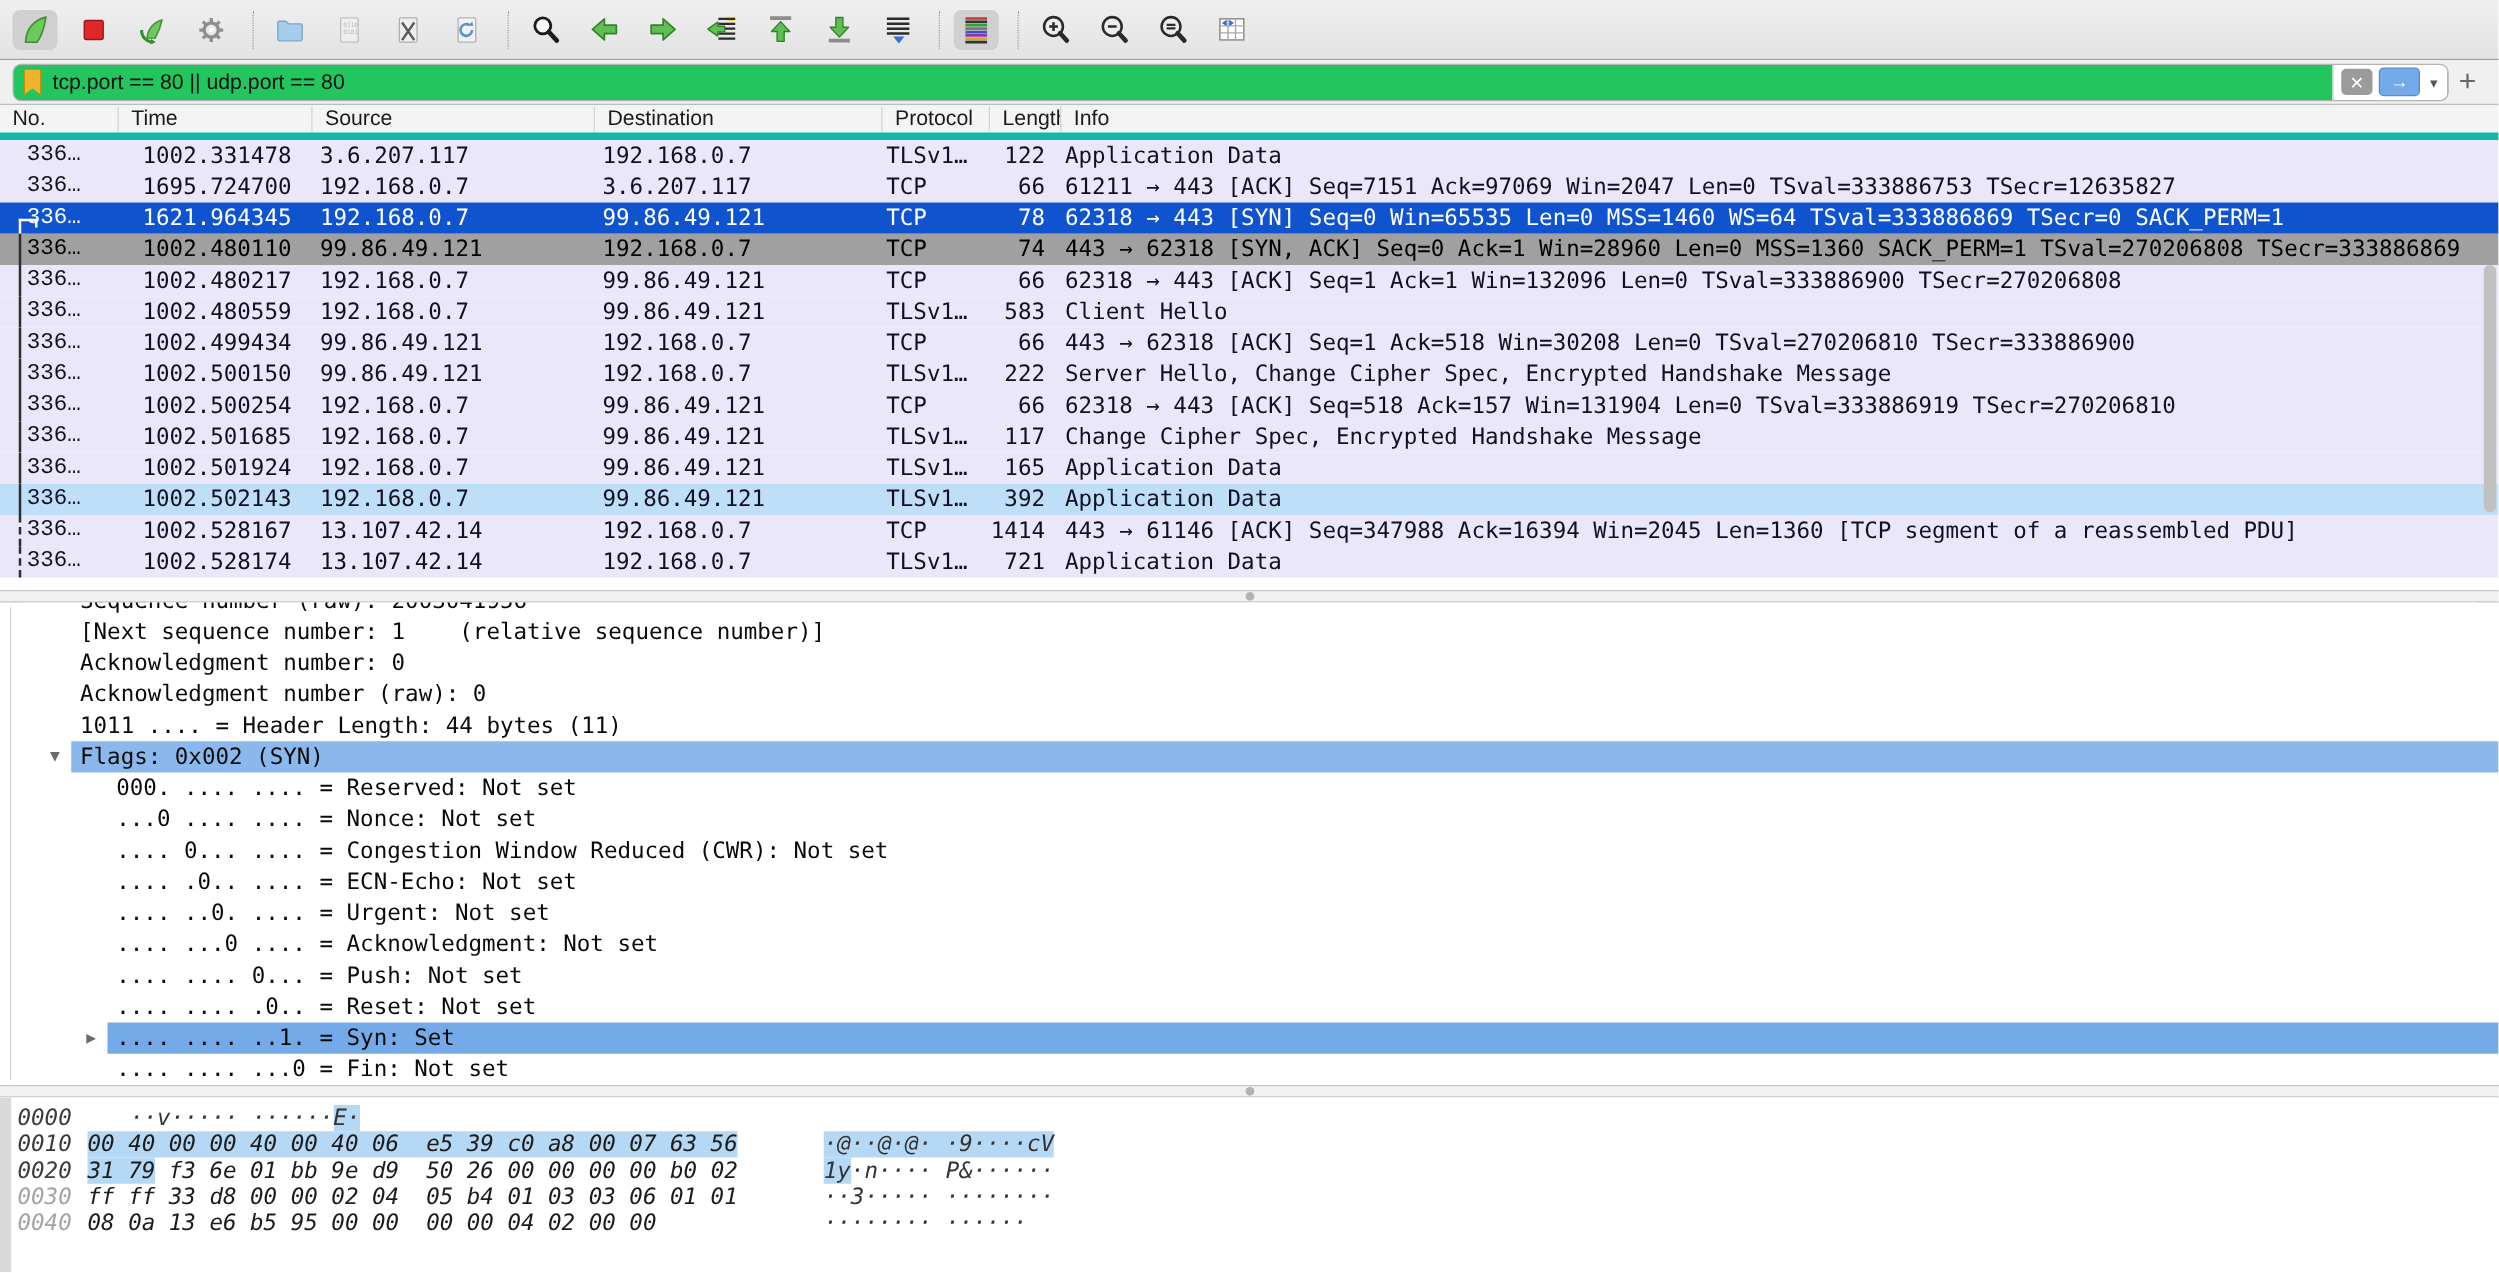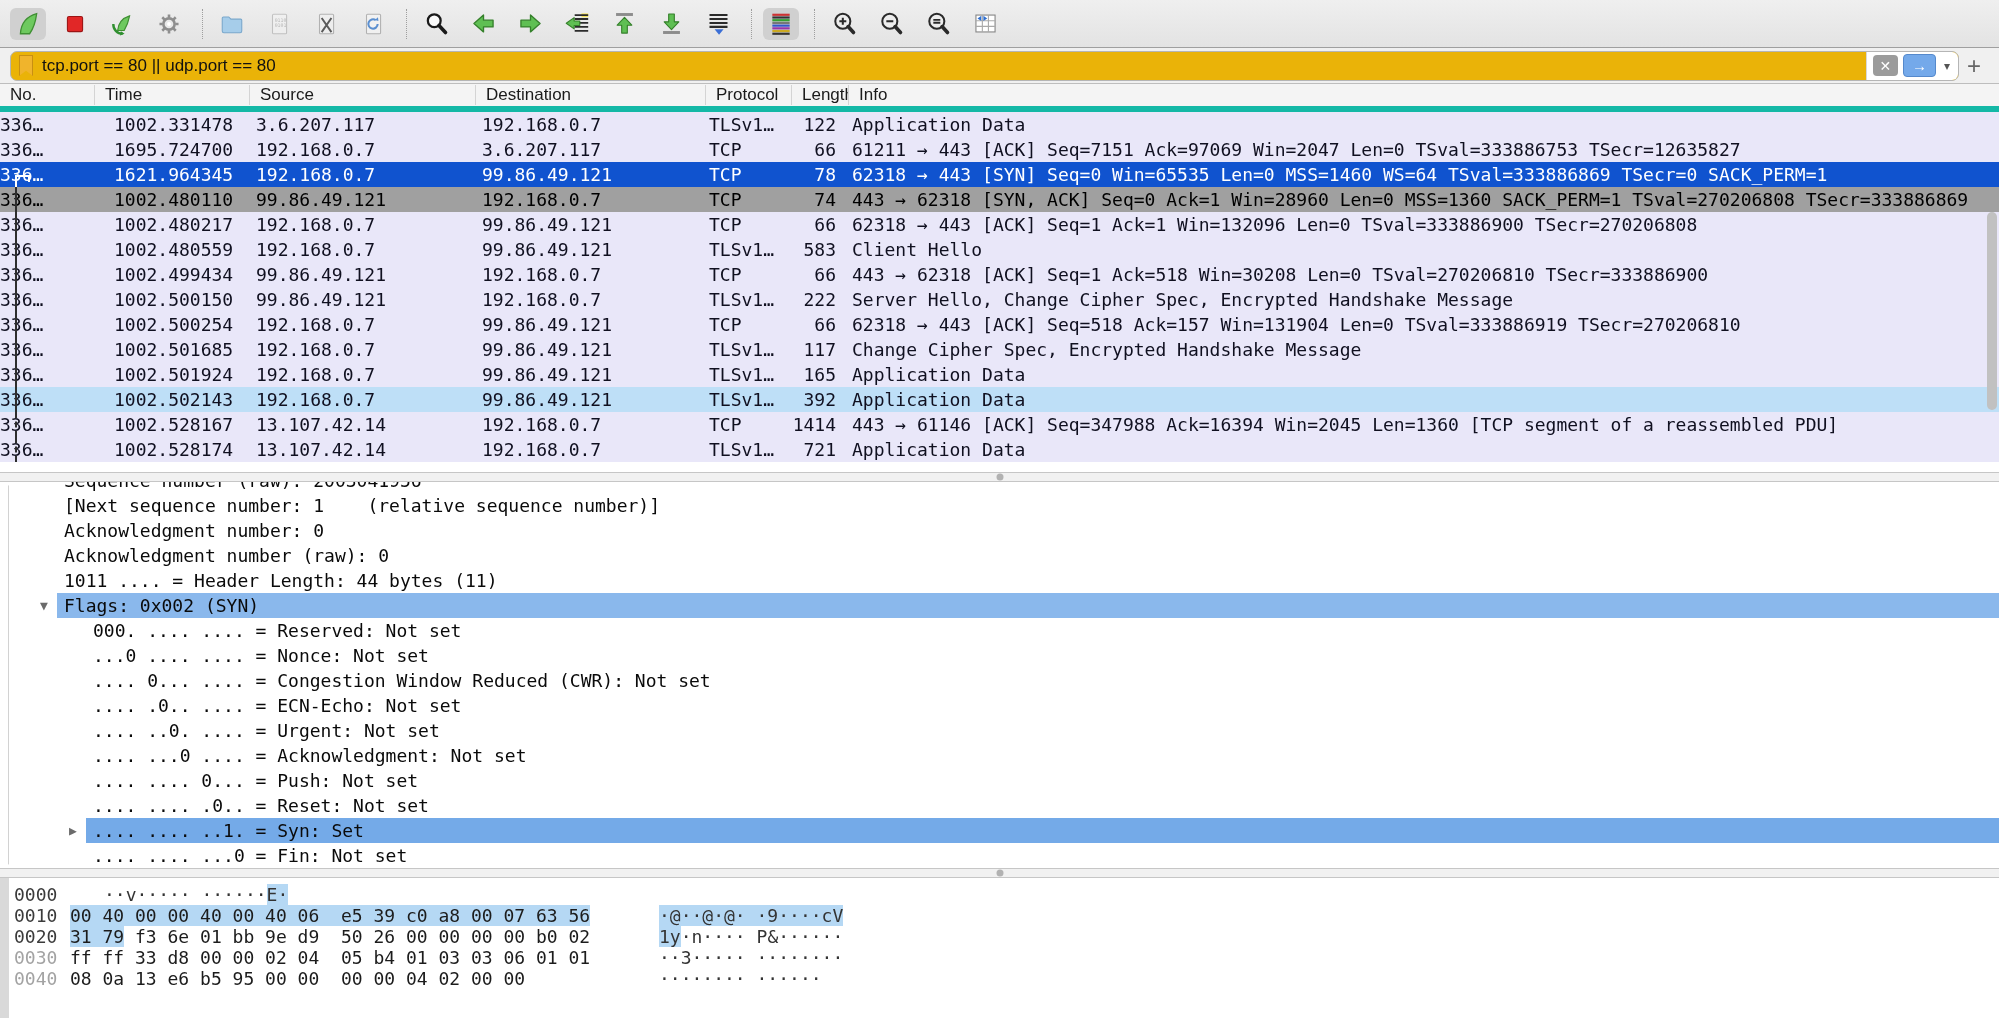--- a/index.html
+++ b/index.html
@@ -12,21 +12,21 @@
            padding-left:10px;box-sizing:border-box;}
   .tbtn{width:36px;height:32px;display:flex;align-items:center;justify-content:center;
         margin-right:11px;border-radius:6px;flex:0 0 auto;}
   .tbtn.pressed{background:#d0d0d0;}
   .tsep{width:1px;height:30px;border-left:1px dotted #9e9e9e;margin:0 10px 0 4px;flex:0 0 auto;}
 
   
   .filterbar{height:36px;background:#f0f0f0;border-bottom:1px solid #bdbdbd;
              display:flex;align-items:center;padding:0 10px;box-sizing:border-box;}
   .filter-field{flex:1;height:28px;border:1px solid #b5b5b5;border-radius:7px;
-                background:#eab308;display:flex;align-items:center;overflow:hidden;}
+                background:#22c55e;display:flex;align-items:center;overflow:hidden;}
   .bookmark{width:12px;height:19px;background:#f0b42c;border:1px solid #c88f12;
             margin:0 9px 0 8px;clip-path:polygon(0 0,100% 0,100% 100%,50% 75%,0 100%);flex:0 0 auto;}
   .filter-input{flex:1;border:none;outline:none;background:transparent;
                 font-family:"Liberation Sans",sans-serif;font-size:17px;color:#111;padding:0;}
   .filter-actions{display:flex;align-items:center;background:#fff;height:100%;
                   padding:0 8px 0 6px;border-left:1px solid #d8d8d8;flex:0 0 auto;}
   .fclear{width:25px;height:21px;background:#9b9b9b;border-radius:4px;color:#fff;
           font-size:14px;display:flex;align-items:center;justify-content:center;margin-right:5px;}
   .fapply{width:31px;height:21px;background:#74a9ea;border:1px solid #5589cc;border-radius:4px;
           color:#fff;font-size:15px;display:flex;align-items:center;justify-content:center;}
@@ -39,21 +39,21 @@
               display:grid;grid-template-columns:94px 155px 226px 230px 86px 57px 1fr;
               align-items:center;font-size:17px;color:#1a1a1a;box-sizing:border-box;}
   .pkt-header .hc{padding-left:10px;border-left:1px solid #d4d4d4;height:20px;line-height:20px;
                   overflow:hidden;white-space:nowrap;}
   .pkt-header .hc:first-child{border-left:none;}
   .pktlist{height:360px;position:relative;background:#fff;overflow:hidden;}
   .pktrow{height:25px;line-height:25px;display:grid;
           grid-template-columns:94px 155px 226px 230px 86px 57px 1fr;
           background:#e9e7f9;color:#101020;font-size:18px;position:relative;white-space:pre;}
   .pktrow span{overflow:hidden;}
-  .c-no{text-align:left;padding-right:8px;}
+  .c-no{text-align:center;padding-right:8px;font-family:Liberation Mono, monospace;}
   .c-time{padding-left:4px;margin-left:16px;}
   .c-src,.c-dst{padding-left:7px;}
   .c-proto{padding-left:4px;}
   .c-len{text-align:right;padding-right:12px;}
   .c-info{padding-left:4px;}
   .pktrow.selected{background:#1053cf;color:#fff;}
   .pktrow.gray{background:#a0a0a0;color:#000;}
   .pktrow.blue{background:#bedff7;}
   .pktrow.start::before{content:"";position:absolute;left:15px;top:50%;width:13px;height:5px;
           border-top:2px solid #fff;border-right:2px solid #fff;}
@@ -81,21 +81,21 @@
   .drow.d2{padding-left:69px;}
   .darrow{width:24px;flex:0 0 auto;color:#6b6b6b;font-size:13px;}
   .dtext{flex:1;overflow:hidden;}
   .drow.hl1 .dtext{background:#8ab8ec;margin-left:-7px;padding-left:7px;}
   .drow.hl2 .dtext{background:#74aae8;margin-left:-7px;padding-left:7px;}
 
   
   .hexpane{height:140px;background:#fff;position:relative;overflow:hidden;
            font-size:18px;padding-top:6px;box-sizing:border-box;color:#1c1c1c;}
   .hexpane::before{content:"";position:absolute;left:0;top:0;bottom:0;width:9px;background:#d9d9d9;}
-  .hrow{height:21px;line-height:21px;display:flex;white-space:pre;}
+  .hrow{height:21px;line-height:21px;display:flex;white-space:pre;font-style:italic;}
   .hoff{width:46px;margin-left:14px;flex:0 0 auto;color:#3b3b3b;}
   .hrow.dim .hoff{color:#a3a3a3;}
   .hbytes{width:545px;margin-left:10px;flex:0 0 auto;}
   .hascii{margin-left:44px;color:#333;}
   .hl{background:#b5d8f4;}
 </style>
 </head>
 <body>
 
 <div class="app">

